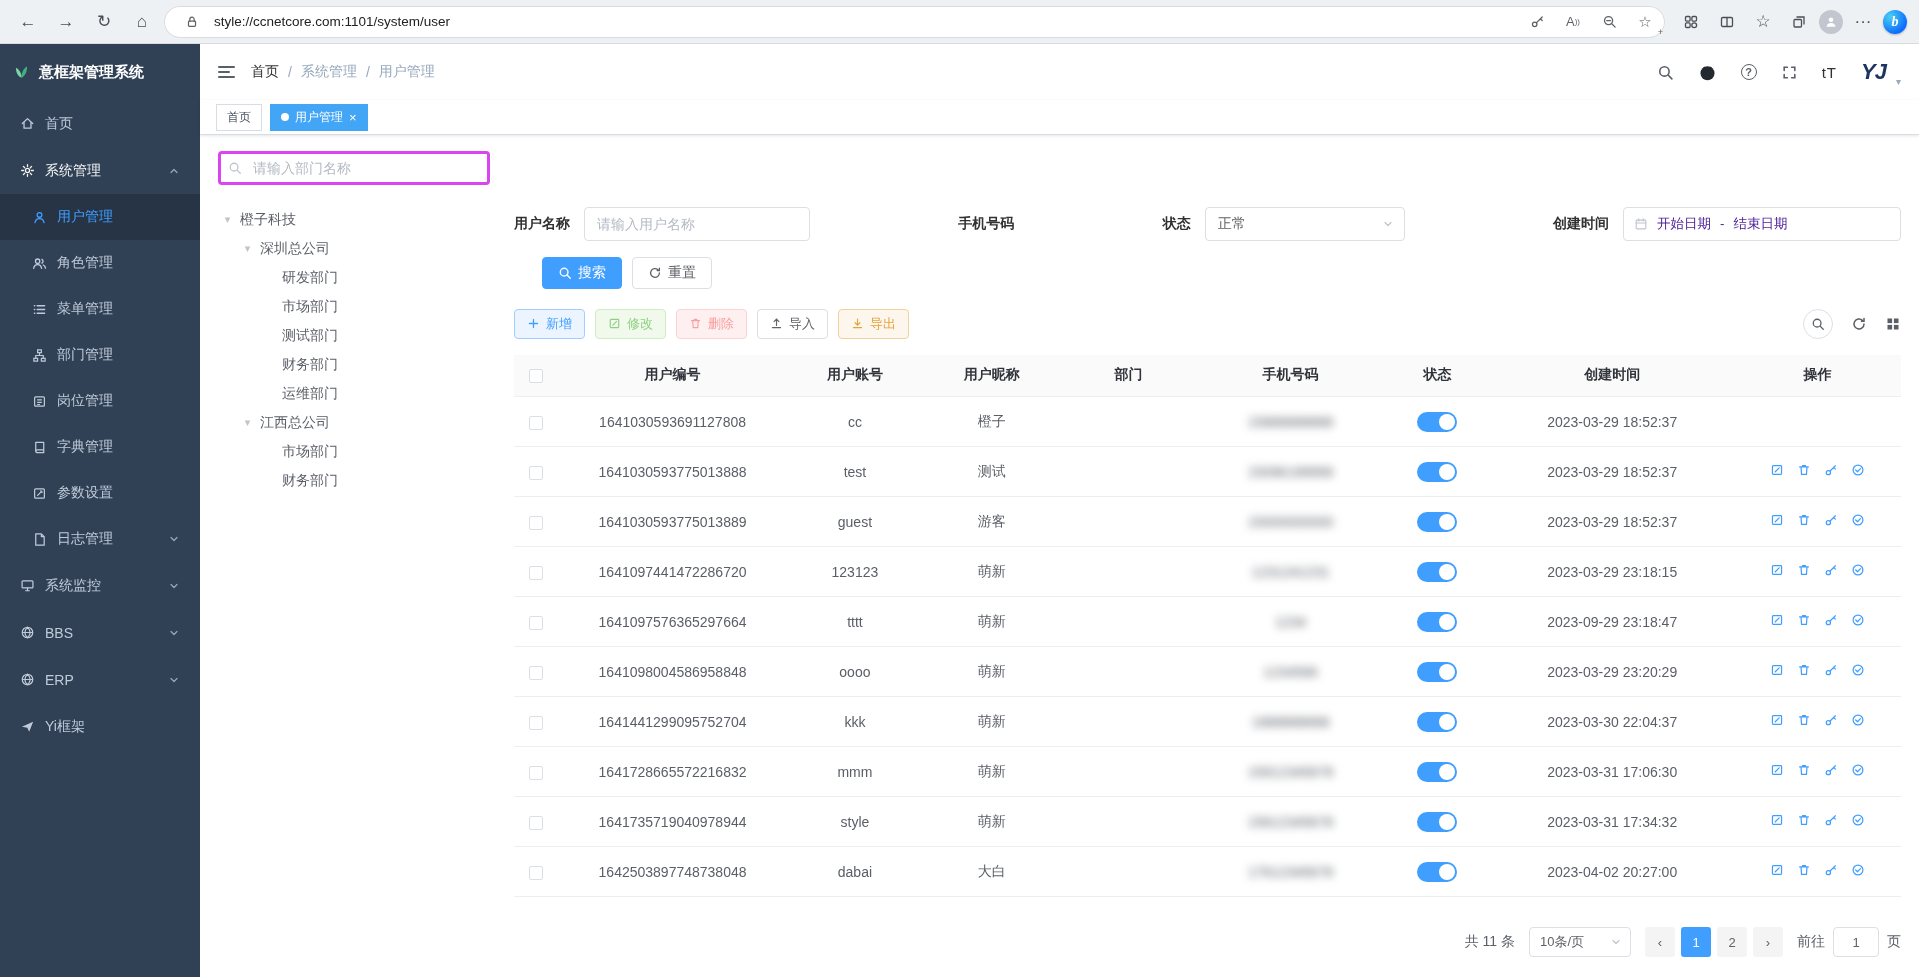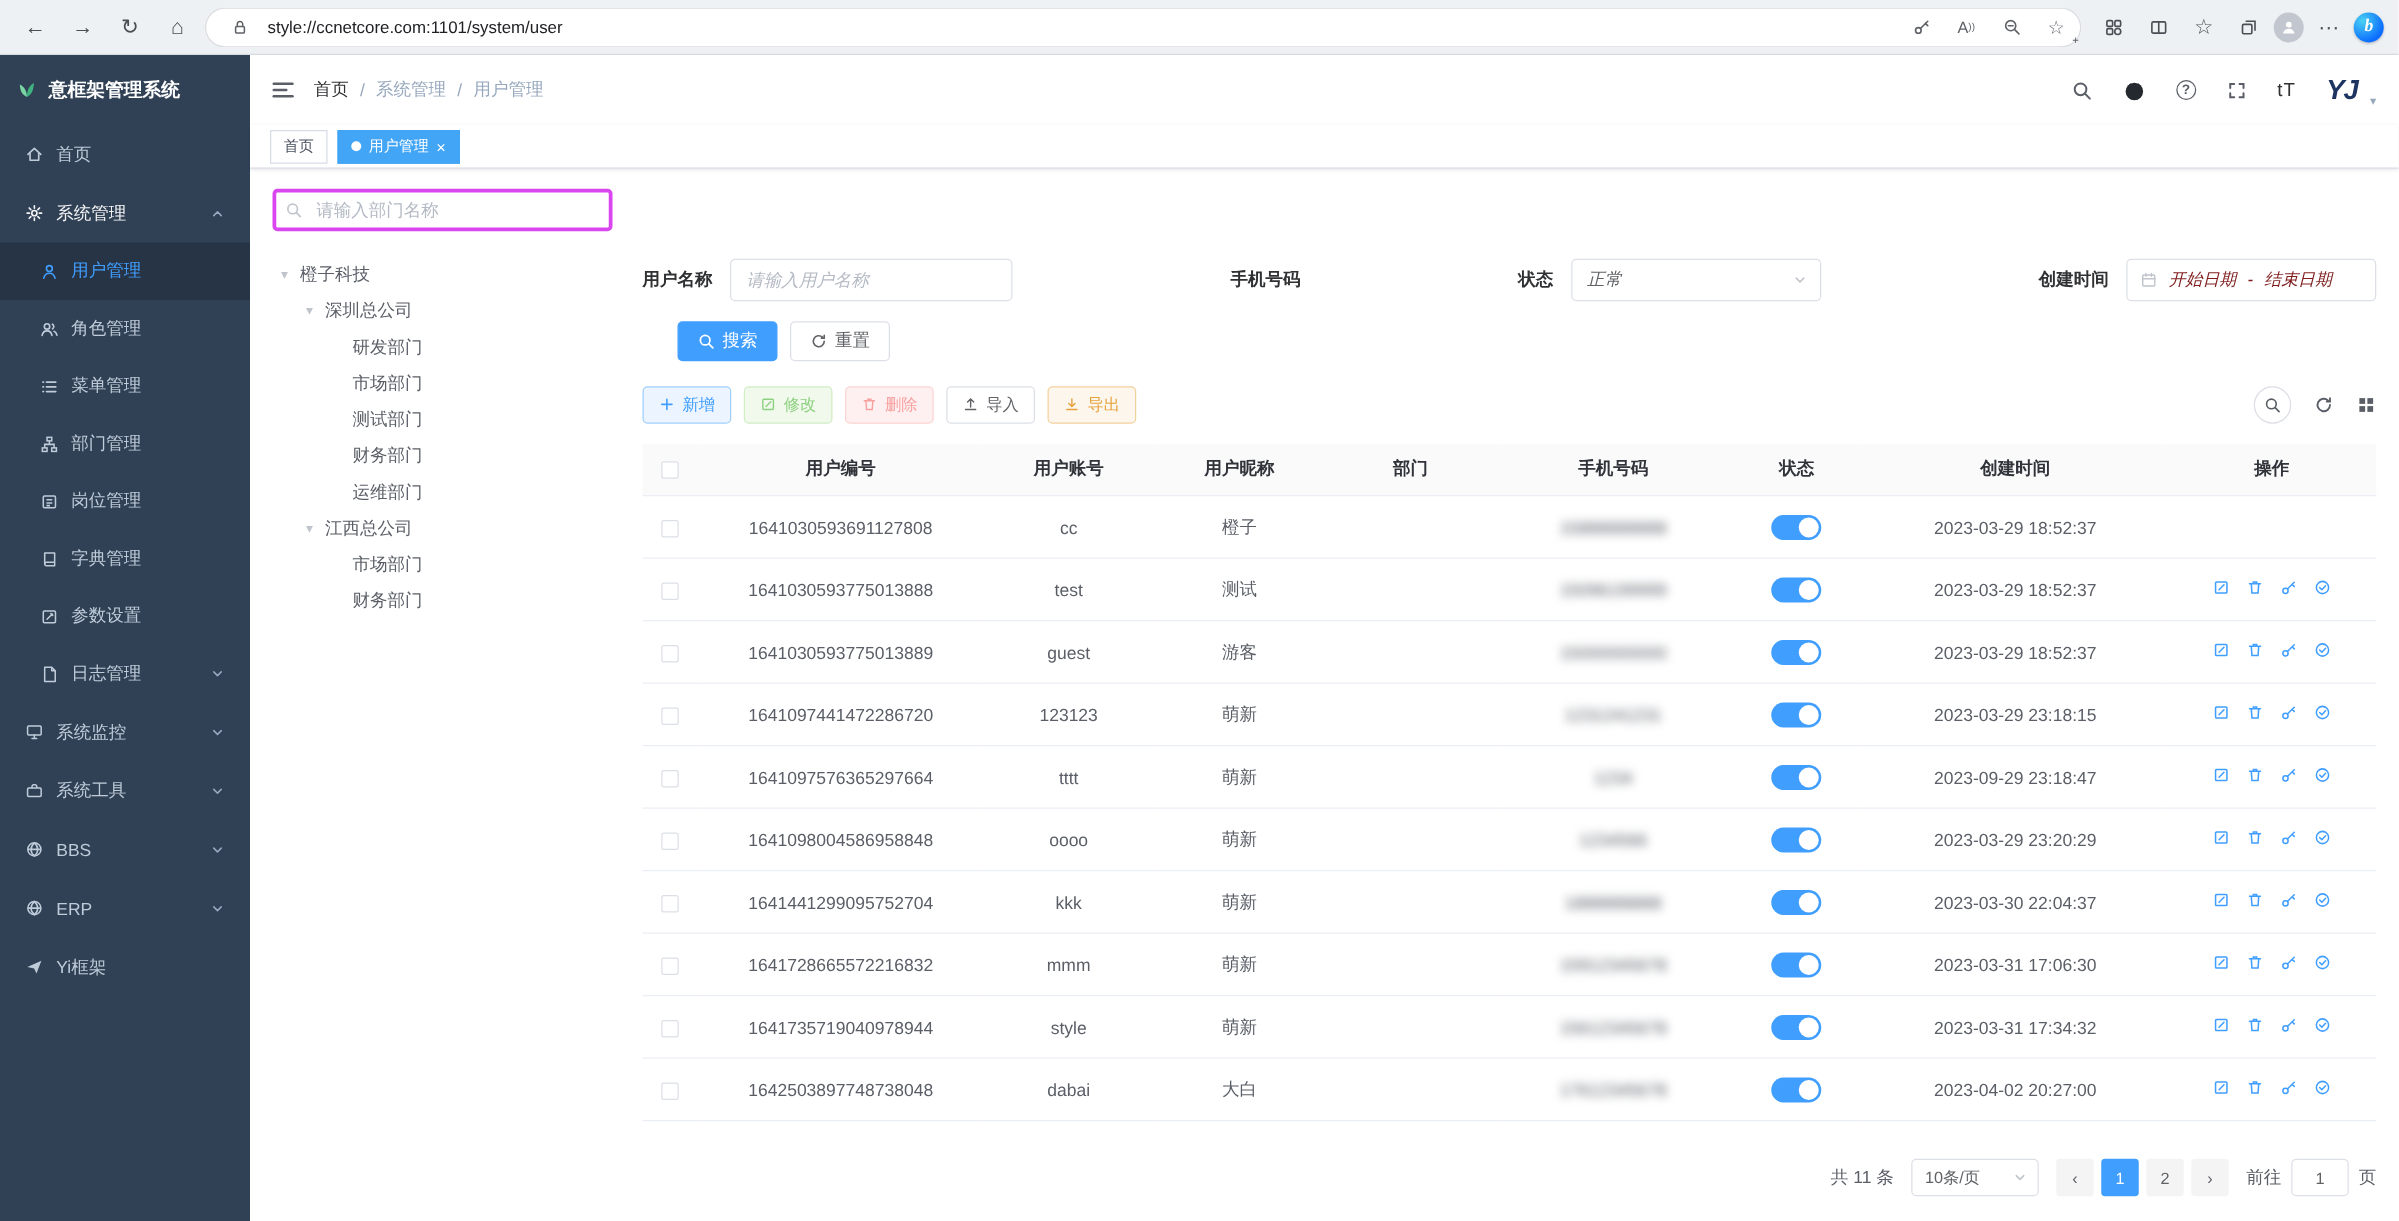--- a/index.html
+++ b/index.html
@@ -65,25 +65,25 @@
   .tree-node { height:29px; display:flex; align-items:center; gap:7px; cursor:pointer; }
   .tree-node[data-level="0"] { padding-left:4px; }
   .tree-node[data-level="1"] { padding-left:24px; }
   .tree-node[data-level="2"] { padding-left:46px; }
   .caret { color:#c0c4cc; font-size:11px; width:11px; text-align:center; }
 
   .right-col { flex:1; min-width:0; display:flex; flex-direction:column;justify-content:flex-end; }
   .filter-row { display:flex; align-items:center; justify-content:space-between; gap:8px; }
   .filter-item { display:flex; align-items:center; gap:14px; }
   .filter-label { font-weight:bold; font-size:14px; color:#303133; white-space:nowrap; }
-  .ctrl { height:34px; border:1px solid #dcdfe6; border-radius:4px; font-size:14px; color:#606266; background:#fff;font-style:italic; }
+  .ctrl { height:34px; border:1px solid #dcdfe6; border-radius:4px; font-size:14px; color:#606266; background:#fff; }
   input.ctrl { width:226px; padding:0 12px; outline:none; }
   .select { width:200px; display:flex; align-items:center; padding:0 10px 0 12px; cursor:pointer; }
   .select .sel-caret { margin-left:auto; color:#c0c4cc; }
-  .daterange { width:200px; display:flex; align-items:center; gap:9px; padding:0 10px; color:#7f1d1d; font-size:13.5px; cursor:pointer; }
+  .daterange { width:278px; display:flex; align-items:center; gap:9px; padding:0 10px; color:#4c1d95; font-size:13.5px; cursor:pointer; }
   .daterange .cal { color:#c0c4cc; }
 
   .btn-row { margin-top:16px; display:flex; gap:10px; }
   .btn { height:32px; padding:0 15px; border-radius:4px; font-size:14px; display:inline-flex; align-items:center; gap:6px; border:1px solid transparent; cursor:pointer; white-space:nowrap; background:#fff; }
   .btn-primary { background:#409eff; border-color:#409eff; color:#fff;margin-left:28px; }
   .btn-plain { border-color:#dcdfe6; color:#606266; }
 
   .toolbar-row { margin-top:20px; display:flex; align-items:center; gap:10px; }
   .btn-sm { height:30px; padding:0 12px; font-size:13px; border-radius:4px; }
   .btn-add    { background:#ecf5ff; border-color:#a0cfff; color:#409eff; }
@@ -318,34 +318,20 @@
           </svg>
       </span>
       <span>系统监控</span>
       <span class="chev">
         <svg class="i" width="12" height="12" viewBox="0 0 16 16" fill="none" stroke="currentColor" stroke-width="1.6" stroke-linecap="round" stroke-linejoin="round">
             <path d="M4 6l4 4 4-4"></path>
           </svg>
       </span>
     </div>
 
-    <div class="menu-item">
-      <span class="micon">
-        <svg class="i" width="15" height="15" viewBox="0 0 16 16" fill="none" stroke="currentColor" stroke-width="1.3" stroke-linejoin="round">
-            <rect x="2.2" y="5.8" width="11.6" height="7.2" rx="1"></rect>
-            <path d="M6 5.8V4.4A1.4 1.4 0 0 1 7.4 3h1.2A1.4 1.4 0 0 1 10 4.4v1.4"></path>
-          </svg>
-      </span>
-      <span>系统工具</span>
-      <span class="chev">
-        <svg class="i" width="12" height="12" viewBox="0 0 16 16" fill="none" stroke="currentColor" stroke-width="1.6" stroke-linecap="round" stroke-linejoin="round">
-            <path d="M4 6l4 4 4-4"></path>
-          </svg>
-      </span>
-    </div>
 
     <div class="menu-item">
       <span class="micon">
         <svg class="i" width="15" height="15" viewBox="0 0 16 16" fill="none" stroke="currentColor" stroke-width="1.3">
             <circle cx="8" cy="8" r="5.6"></circle>
             <path d="M2.4 8h11.2M8 2.4c3.8 3.4 3.8 7.8 0 11.2-3.8-3.4-3.8-7.8 0-11.2z"></path>
           </svg>
       </span>
       <span>BBS</span>
       <span class="chev">

